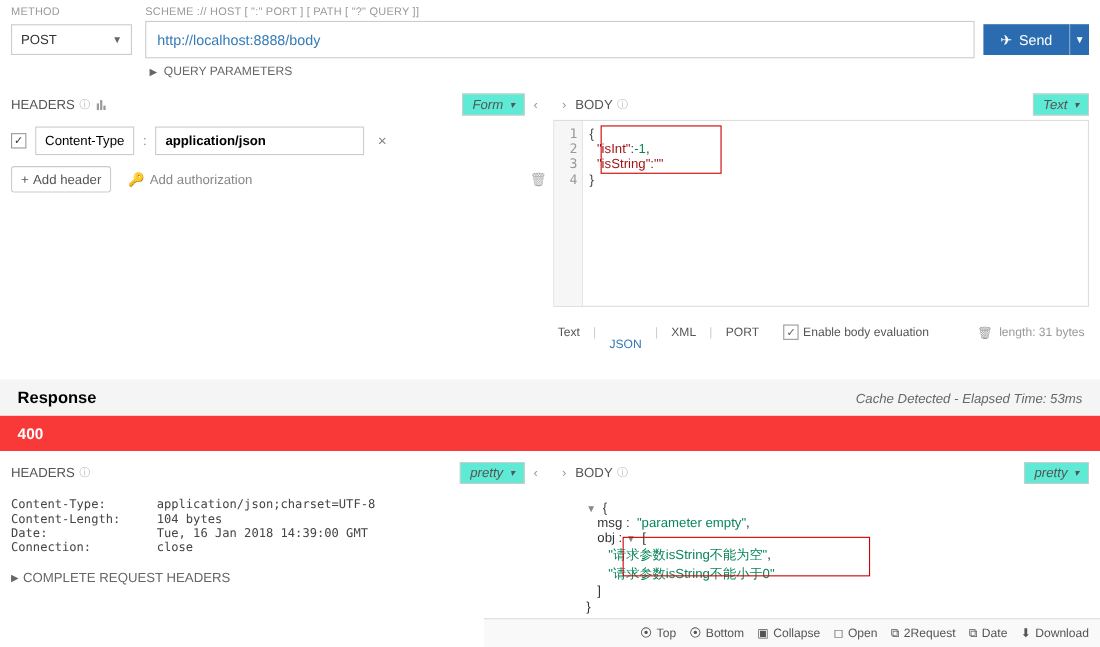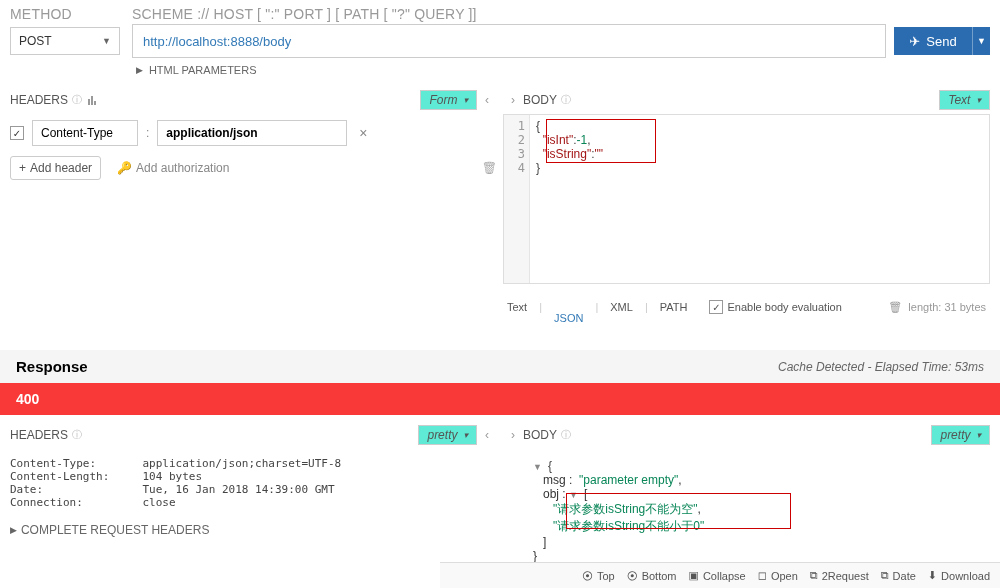--- a/index.html
+++ b/index.html
@@ -1,18 +1,18 @@
 <!DOCTYPE html>
 <html><head>
   <meta charset="utf-8">
   <style>
     * { margin: 0; padding: 0; box-sizing: border-box; font-family: "Helvetica Neue", Arial, sans-serif; }
     body { background: #fff; font-size: 12px; color: #333; }
     .row { display: flex; align-items: center; }
-    .label-sm { font-size: 14px; color: #999; letter-spacing: 0.2px; }
+    .label-sm { font-size: 10px; color: #999; letter-spacing: 0.2px; }
     .top-area { padding: 6px 10px 0 10px; }
     .method-col { width: 110px; }
     .url-col { flex: 1; margin-left: 12px; }
     .send-col { width: 96px; margin-left: 8px; }
     .select-like { border: 1px solid #ccc; height: 28px; display: flex; align-items: center; padding: 0 8px; background: #fff; }
     .select-like .caret { margin-left: auto; font-size: 9px; color: #666; }
     .url-input { width: 100%; border: 1px solid #ccc; height: 28px; padding: 16px 10px; font-size: 13px; color: #337ab7; }
     .send-btn { height: 28px; background: #2b6cb0; color: #fff; display: flex; align-items: center; justify-content: center; border: none; gap: 6px; font-size: 13px; cursor: pointer; }
     .send-caret { width: 18px; border-left: 1px solid rgba(255,255,255,0.35); display: flex; align-items: center; justify-content: center; font-size: 9px; }
     .sublen { text-align: right; color: #999; font-size: 11px; margin-top: 4px; padding-right: 4px; }
@@ -24,21 +24,21 @@
     .pane-hdr .title { font-size: 12px; color: #555; }
     .pane-hdr .help { color: #bbb; font-size: 10px; margin-left: 4px; }
     .pane-hdr .spacer { flex: 1; }
     .drop-btn { border: 1px solid #ccc; padding: 2px 8px; font-size: 12px; color: #555; background: #5eead4; display: flex; align-items: center; gap: 6px; font-style: italic; }
     .chev-btn { width: 20px; height: 22px; display: flex; align-items: center; justify-content: center; color: #999; }
     .sort-ico { margin-left: 6px; font-size: 12px; color: #888; display: inline-flex; align-items: flex-end; gap: 1px; }
     .bar { width: 2px; background: #999; display: inline-block; }
     .headers-row { display: flex; align-items: center; gap: 8px; margin-top: 6px; }
     .chk { width: 14px; height: 14px; border: 1px solid #999; display: inline-flex; align-items: center; justify-content: center; font-size: 10px; }
     .txt-in { border: 1px solid #ccc; height: 26px; padding: 0 8px; font-size: 12px; }
-    .hdr-name { width: 106px; }
+    .hdr-name { width: 90px; }
     .hdr-val { flex: 1; max-width: 190px; font-weight: bold; }
     .x { color: #888; margin-left: 4px; font-size: 14px; }
     .head-actions { display: flex; align-items: center; gap: 16px; margin-top: 10px; }
     .pill-btn { border: 1px solid #ccc; border-radius: 3px; padding: 4px 8px; display: inline-flex; align-items: center; gap: 4px; font-size: 12px; color: #555; }
     .ghost-link { font-size: 12px; color: #888; display: inline-flex; align-items: center; gap: 4px; }
     .trash { margin-left: auto; color: #aaa; }
     .code-box { border: 1px solid #ddd; height: 170px; display: flex; border-top: 1px solid #ddd; position: relative; }
     .gutter { width: 26px; background: #f6f6f6; color: #999; text-align: right; padding: 4px 4px 0 0; font-family: Consolas, monospace; font-size: 12px; border-right: 1px solid #e5e5e5; }
     .code-cnt { flex: 1; padding: 4px 0 0 6px; font-family: Consolas, monospace; font-size: 12px; position: relative; }
     .tok-p { color: #444; }
@@ -90,21 +90,21 @@
     <div class="send-col" style="display:flex;">
       <button class="send-btn" style="flex:1;">
         <span>✈</span>
         <span>Send</span>
       </button>
       <button class="send-btn send-caret">▼</button>
     </div>
   </div>
   <div class="qparams">
     <span class="tri">▶</span>
-    <span style="font-size:11px;color:#666;">HTML PARAMETERS</span>
+    <span style="font-size:11px;color:#666;">QUERY PARAMETERS</span>
   </div>
 </div>
 
 <div class="main-split">
   <div class="left-pane">
     <div class="pane-hdr">
       <span class="title">HEADERS</span>
       <span class="help">ⓘ</span>
       <span class="sort-ico">
         <span class="bar" style="height:6px"></span>
@@ -159,21 +159,21 @@
         <div><span class="tok-p">}</span></div>
       </div>
     </div>
     <div class="fmt-bar">
       <span>Text</span>
         <span class="sep">|</span>
       <span class="active">JSON</span>
         <span class="sep">|</span>
       <span>XML</span>
         <span class="sep">|</span>
-      <span>PATH</span>
+      <span>PORT</span>
       <span style="margin-left:10px;display:inline-flex;align-items:center;gap:4px;">
         <span class="chk">✓</span>
         <span>Enable body evaluation</span>
       </span>
       <span style="margin-left:auto;color:#999;display:inline-flex;align-items:center;gap:6px;">
         <span>🗑</span>
         <span>length: 31 bytes</span>
       </span>
     </div>
   </div>

